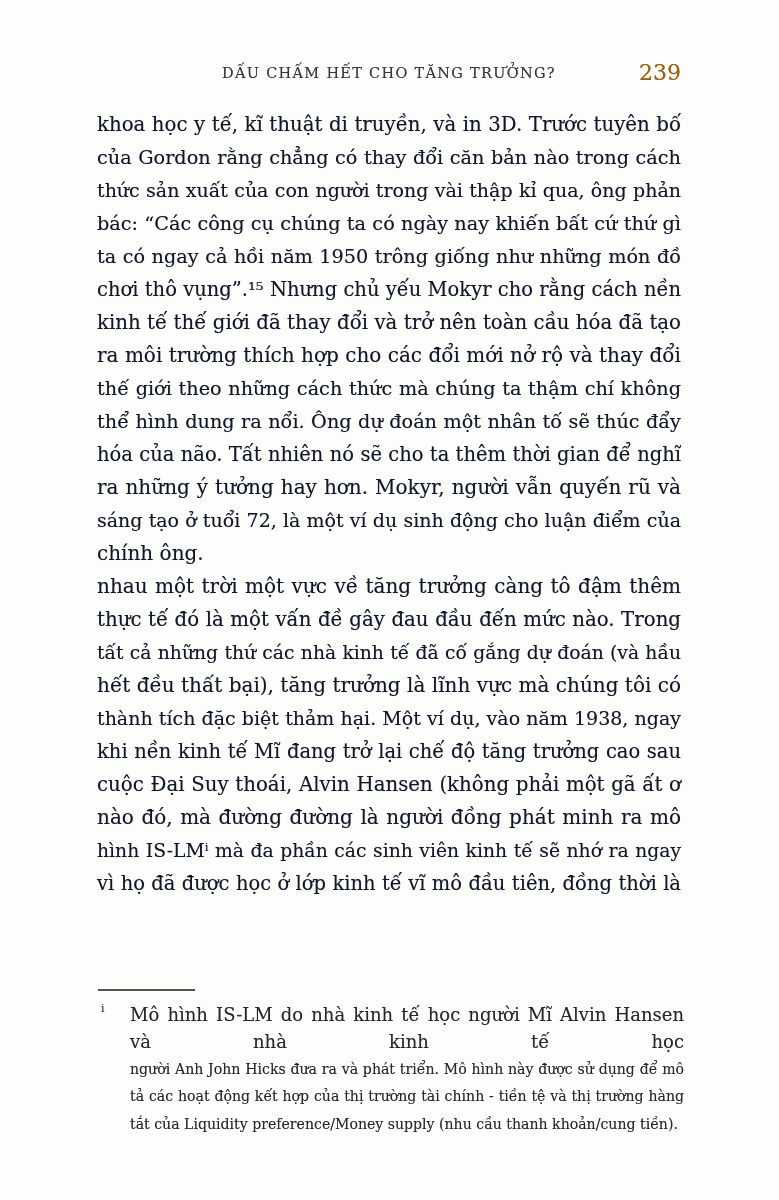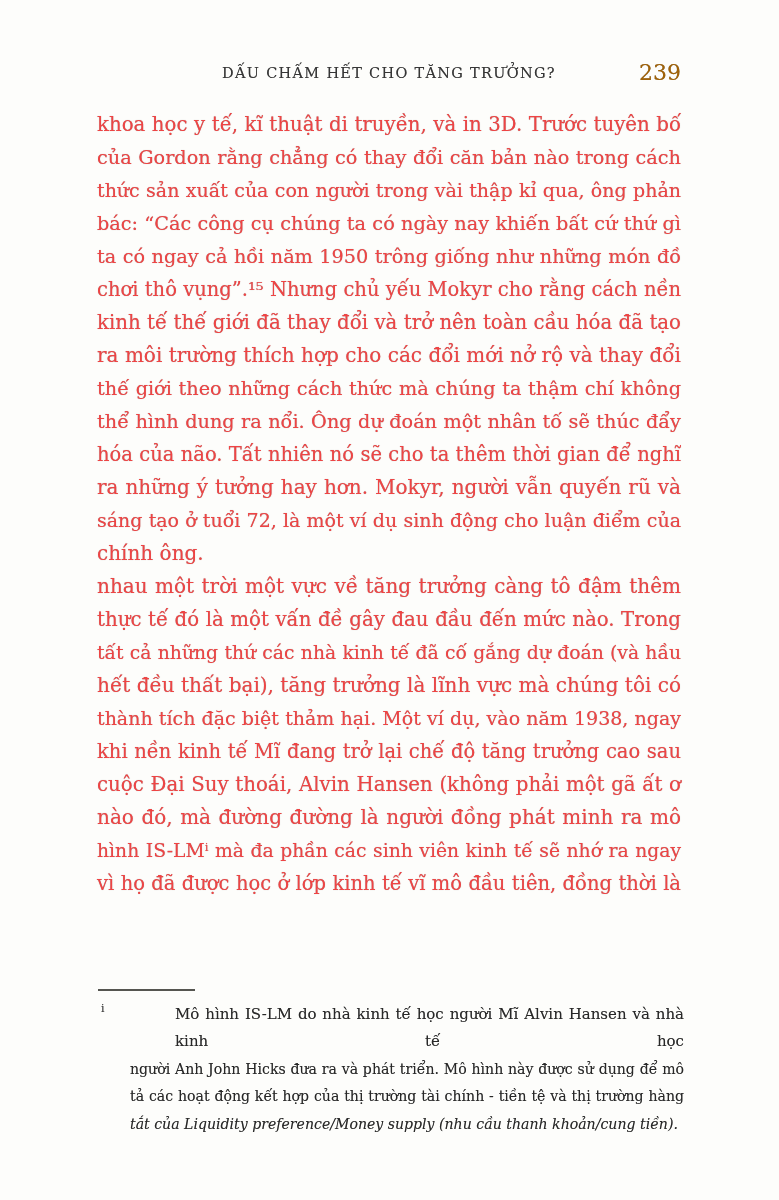--- a/index.html
+++ b/index.html
@@ -45,21 +45,21 @@
     top: 108px;
     left: 97px;
     width: 584px;
   }
   .line {
     font-size: 20px;
     line-height: 33px;
     text-align: justify;
     text-align-last: justify;
     -moz-text-align-last: justify;
-    color: #ef4444;
+    color: #0f172a;
     text-shadow: 0 0 0.7px rgba(40,40,40,0.45);
   }
   .line.flush {
     text-align-last: left;
     -moz-text-align-last: left;
   }
   .line.indent {
     text-indent: 35px;
   }
   .footnote-rule {
@@ -136,20 +136,20 @@
       <div class="line fit">nào đó, mà đường đường là người đồng phát minh ra mô</div>
       <div class="line fit" style="font-size: 18.75px;">hình IS-LMⁱ mà đa phần các sinh viên kinh tế sẽ nhớ ra ngay</div>
       <div class="line fit" style="font-size: 19.5px;">vì họ đã được học ở lớp kinh tế vĩ mô đầu tiên, đồng thời là</div>
     </div>
 
   <div class="footnote-rule"></div>
 
   <div class="footnote">
     <span class="fn-marker">i</span>
     <div id="fn-lines">
-        <div class="fn-line fit" style="font-size: 15px; margin-left: 45px;">Mô hình IS-LM do nhà kinh tế học người Mĩ Alvin Hansen và nhà kinh tế học</div>
+        <div class="fn-line fit" style="font-size: 18px;">Mô hình IS-LM do nhà kinh tế học người Mĩ Alvin Hansen và nhà kinh tế học</div>
         <div class="fn-line fit" style="font-size: 14.1px;">người Anh John Hicks đưa ra và phát triển. Mô hình này được sử dụng để mô</div>
         <div class="fn-line fit" style="font-size: 14.1px;">tả các hoạt động kết hợp của thị trường tài chính - tiền tệ và thị trường hàng</div>
-        <div class="fn-line fit flush" style="font-size: 14.1px; font-style: italic;">tắt của Liquidity preference/Money supply (nhu cầu thanh khoản/cung tiền).</div>
+        <div class="fn-line fit flush" style="font-size: 14.1px;">tắt của Liquidity preference/Money supply (nhu cầu thanh khoản/cung tiền).</div>
       </div>
   </div>
 
 </div>
 
 </body></html>

